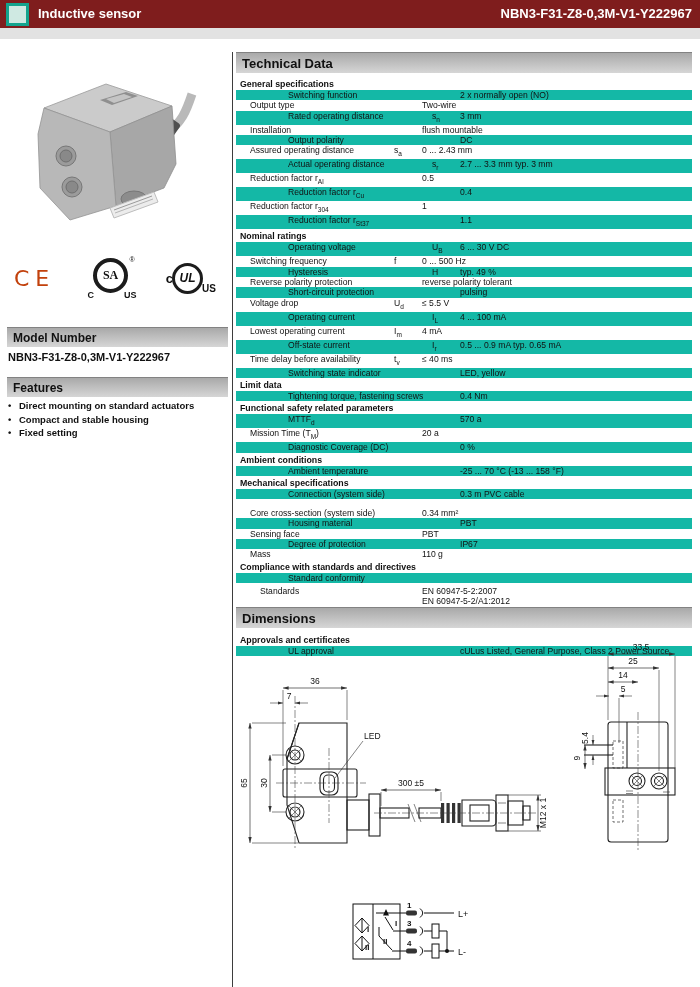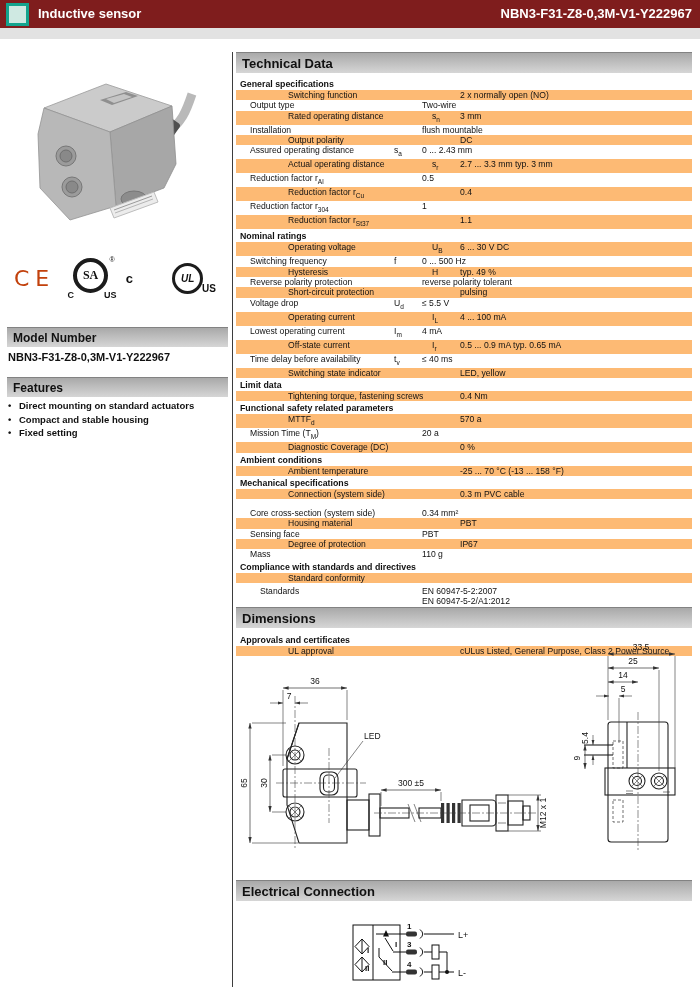--- a/index.html
+++ b/index.html
@@ -26,36 +26,36 @@
   .csa-circle{width:27px;height:27px;border:4px solid #1c1c1c;border-radius:50%;
               display:flex;align-items:center;justify-content:center;
               font-weight:bold;font-size:12px;margin:3px auto 0;font-family:Liberation Serif, serif;}
   .csa .c{position:absolute;left:0;bottom:1px;font-size:9px;font-weight:bold;}
   .csa .us{position:absolute;right:-3px;bottom:1px;font-size:9px;font-weight:bold;}
   .csa .reg{position:absolute;right:-1px;top:1px;font-size:7px;}
   .ulmark{display:flex;align-items:center;}
   .ulmark .c{font-weight:bold;font-size:13px;margin-right:-1px;}
   .ul-circle{width:25px;height:25px;border:3.5px solid #1c1c1c;border-radius:50%;
              display:flex;align-items:center;justify-content:center;
-             font-weight:bold;font-style:italic;font-size:10px;margin-left:40px;}
+             font-weight:bold;font-style:italic;font-size:12px;}
   .ulmark .us{font-weight:bold;font-size:10px;margin-left:-1px;align-self:flex-end;}
   .model-bar{position:absolute;left:7px;top:327px;width:215px;}
   .model-num{position:absolute;left:8px;top:351px;font-size:11px;font-weight:bold;}
   .features-bar{position:absolute;left:7px;top:377px;width:215px;}
   .features-list{position:absolute;left:8px;top:399px;width:214px;}
   .feat{display:flex;font-size:9.5px;font-weight:bold;line-height:13.5px;}
   .feat .dot{width:11px;}
   
   .vsep{position:absolute;left:232px;top:52px;width:1px;height:935px;background:#3d3d3d;}
   .tech{position:absolute;left:236px;top:52px;width:456px;}
   .tech .hbar{margin-bottom:6px;}
   .sec-header{font-size:8.8px;font-weight:bold;line-height:11px;padding-left:4px;margin-top:2px;}
   .t-row{display:grid;grid-template-columns:152px 28px 1fr;padding-left:6px;
          font-size:8.6px;line-height:10.3px;min-height:10.3px;}
-  .t-row.shaded{background:#fdba74;padding-left:44px;}
+  .t-row.shaded{background:#14b8a6;padding-left:44px;}
   .t-label{padding-left:8px;}
   .row-spacer{width:100%;}
   sub{font-size:6.5px;}
   .dims{position:absolute;left:236px;top:607px;width:456px;}
   .elec{position:absolute;left:236px;top:880px;width:456px;}
   
   .oln{fill:none;stroke:#222;stroke-width:1.1;}
   .thin{fill:none;stroke:#333;stroke-width:0.6;}
   .dash{fill:none;stroke:#333;stroke-width:0.7;stroke-dasharray:3 2;}
   .cl{fill:none;stroke:#444;stroke-width:0.6;stroke-dasharray:8 2 2 2;}
@@ -468,21 +468,20 @@
     <text class="dimtxt" x="405" y="22" text-anchor="middle">33.5</text>
     <text class="dimtxt" x="397" y="36" text-anchor="middle">25</text>
     <text class="dimtxt" x="387" y="50" text-anchor="middle">14</text>
     <text class="dimtxt" x="387" y="64" text-anchor="middle">5</text>
     <text class="dimtxt" x="352" y="110" text-anchor="middle" transform="rotate(-90 352 110)">5.4</text>
     <text class="dimtxt" x="344" y="130" text-anchor="middle" transform="rotate(-90 344 130)">9</text>
   </svg>
 </div>
 
 <div class="elec">
-  <div class="hbar big">Electrical Connection</div>
   <svg width="456" height="87" viewBox="0 0 456 87">
     <g class="wire">
       <rect x="117" y="24" width="47" height="55"></rect>
       <line x1="137" y1="24" x2="137" y2="79"></line>
       <path d="M126,38 L133,45.5 L126,53 L119,45.5 Z"></path>
       <line x1="126" y1="38" x2="126" y2="53"></line>
       <path d="M126,56 L133,63.5 L126,71 L119,63.5 Z"></path>
       <line x1="126" y1="56" x2="126" y2="71"></line>
       <line x1="140" y1="33" x2="170" y2="33"></line>
       <line x1="149" y1="37" x2="157" y2="50"></line>

